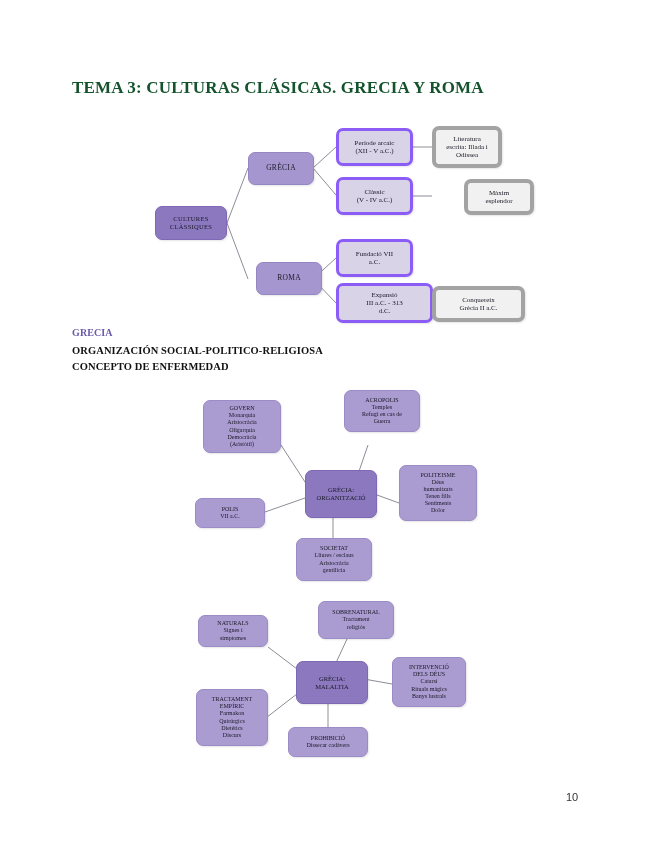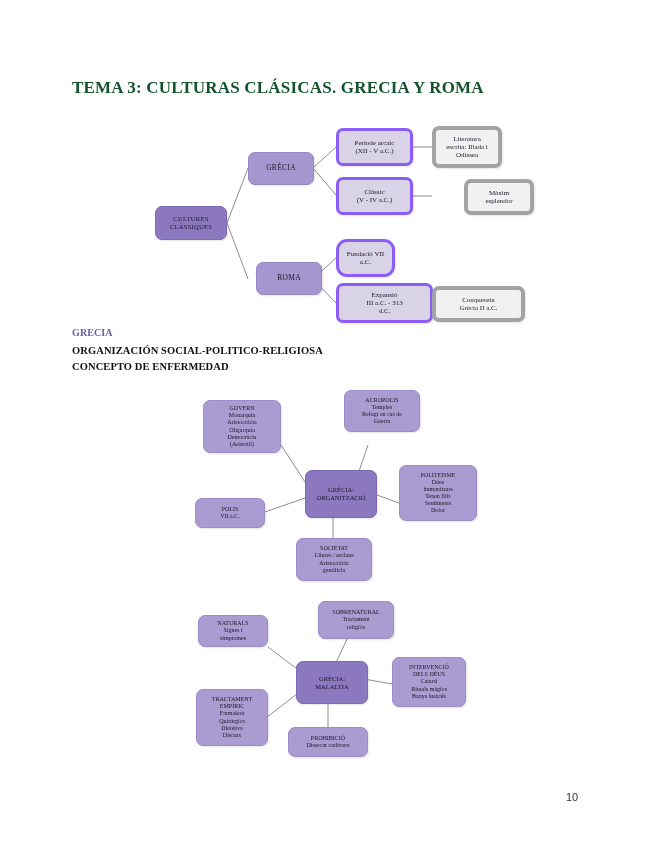--- a/index.html
+++ b/index.html
@@ -169,21 +169,21 @@
     </div>
   </div>
 
   <div class="node n-gray sh" style="left:432px;top:179px;width:70px;height:36px;font-size:7px;margin-left:32px;">
     <div>
       <span class="ln">Màxim</span>
       <span class="ln">esplendor</span>
     </div>
   </div>
 
-  <div class="node n-light sh" style="left:336px;top:239px;width:59px;height:38px;font-size:7px;border-radius:11px;">
+  <div class="node n-light sh" style="left:336px;top:239px;width:77px;height:38px;font-size:7px;">
     <div>
       <span class="ln">Fundació VII</span>
       <span class="ln">a.C.</span>
     </div>
   </div>
 
   <div class="node n-light sh" style="left:336px;top:283px;width:97px;height:40px;font-size:7px;">
     <div>
       <span class="ln">Expansió</span>
       <span class="ln">III a.C. - 313</span>

